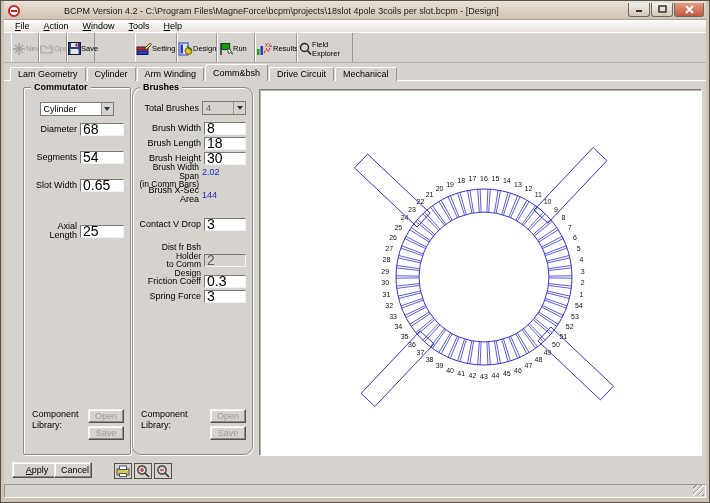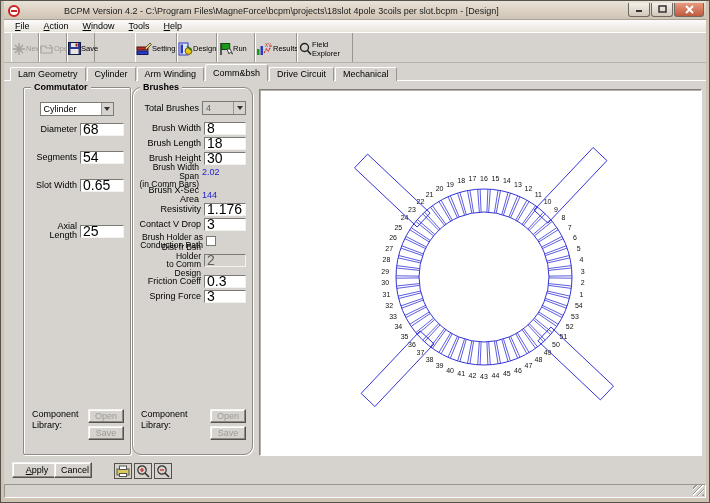--- a/index.html
+++ b/index.html
@@ -270,31 +270,23 @@
         <input class="tbox" style="width: 42px;" value="30">
       </div>
       <div class="frow" style="top:79px;height:18px;">
         <span class="flabel two"><span>Brush Width Span</span><br><span>(in Comm Bars)</span></span>
         <span class="bluev" style="align-self:flex-start">2.02</span>
       </div>
       <div class="frow" style="top:100px;">
         <span class="flabel">Brush X-Sec Area</span>
         <span class="bluev">144</span>
       </div>
-      <div class="frow" style="top:114px;">
-        <span class="flabel">Resistivity</span>
-        <input class="tbox" style="width: 42px;" value="1.176E-5">
-      </div>
       <div class="frow" style="top:129px;">
         <span class="flabel">Contact V Drop</span>
         <input class="tbox" style="width: 42px;" value="3">
-      </div>
-      <div class="frow" style="top:144px;height:18px;">
-        <span class="flabel two"><span>Brush Holder as</span><br><span>Conduction Path</span></span>
-        <span class="checkbox"></span>
       </div>
       <div class="frow" style="top:163px;height:18px;">
         <span class="flabel two"><span>Dist fr Bsh Holder</span><br><span>to Comm Design</span></span>
         <input class="tbox disabled" style="width: 42px;" disabled="" value="2">
       </div>
       <div class="frow" style="top:186px;">
         <span class="flabel">Friction Coeff</span>
         <input class="tbox" style="width: 42px;" value="0.3">
       </div>
       <div class="frow" style="top:201px;">

